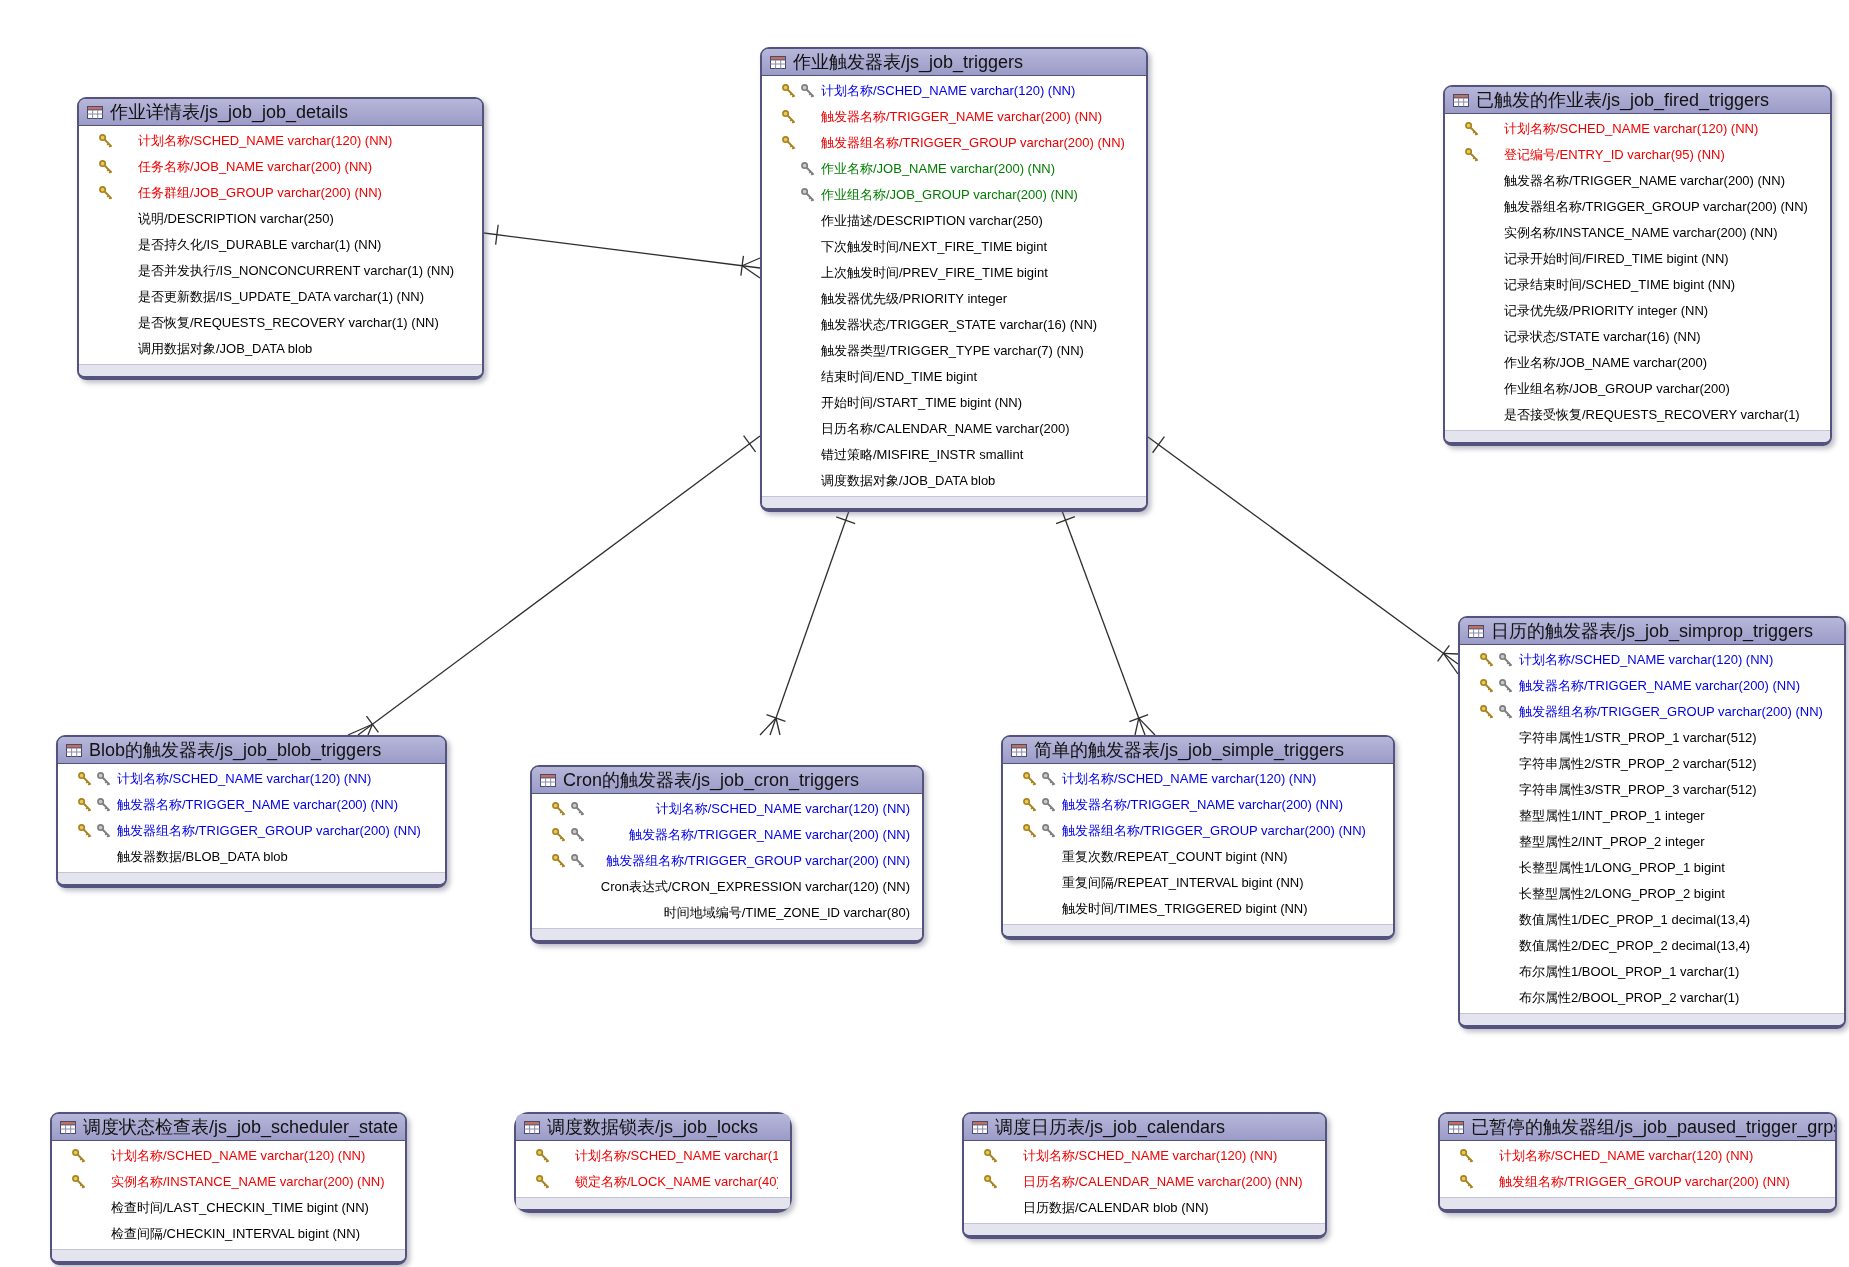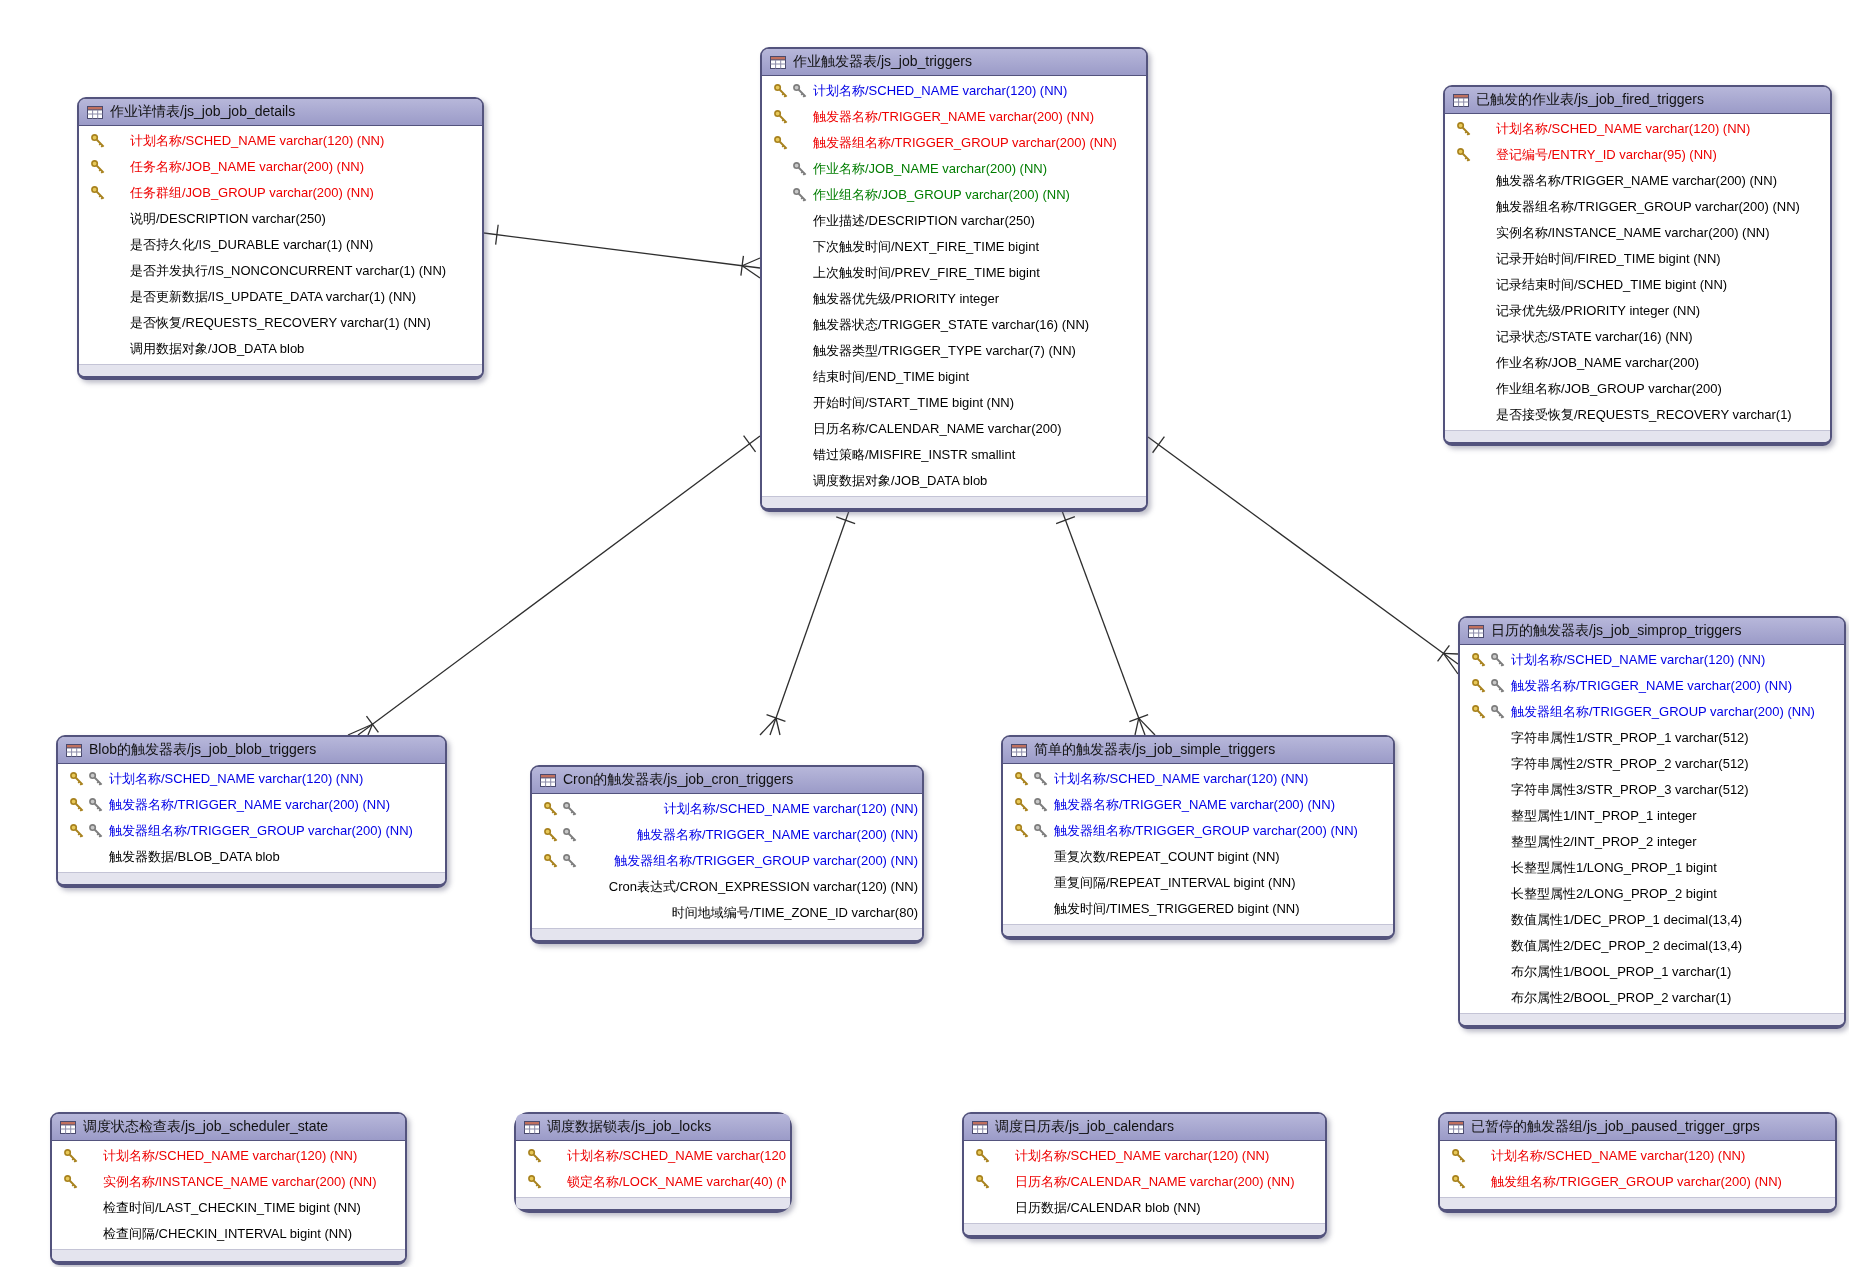--- a/index.html
+++ b/index.html
@@ -14,24 +14,24 @@
     position:absolute;z-index:1;background:#ffffff;
     border:2px solid var(--border);border-bottom-width:4px;border-radius:9px;
     box-shadow:3px 3px 5px rgba(110,110,135,.45);
     box-sizing:border-box;
   }
   .hdr{
     display:flex;align-items:center;gap:7px;height:26px;padding:0 8px;
     background:linear-gradient(var(--header-bg1),var(--header-bg2));
     border-bottom:1px solid var(--border);
     border-radius:6px 6px 0 0;
-    font-size:14px;color:#111;white-space:nowrap;overflow:hidden;
+    font-size:18px;color:#111;white-space:nowrap;overflow:hidden;
   }
   .hdr .ticon{flex:0 0 auto;display:flex;}
-  .rows{padding:2px 4px;}
+  .rows{padding:2px 12px;}
   .row{position:relative;height:26px;line-height:26px;font-size:13px;white-space:nowrap;overflow:hidden;}
   .row .ftext{display:inline-block;padding-left:47px;vertical-align:top;}
   .row .key{position:absolute;top:5px;display:flex;}
   .row .key.s1{left:7px;}
   .row .key.s2{left:26px;}
   .c-red{color:#ee0000;} .c-blue{color:#0000e6;} .c-green{color:#007d00;} .c-black{color:#000000;}
   .ftr{height:11px;background:var(--footer-bg);border-top:1px solid #c4c4d6;border-radius:0 0 5px 5px;}
 </style>
 </head>
 <body>

